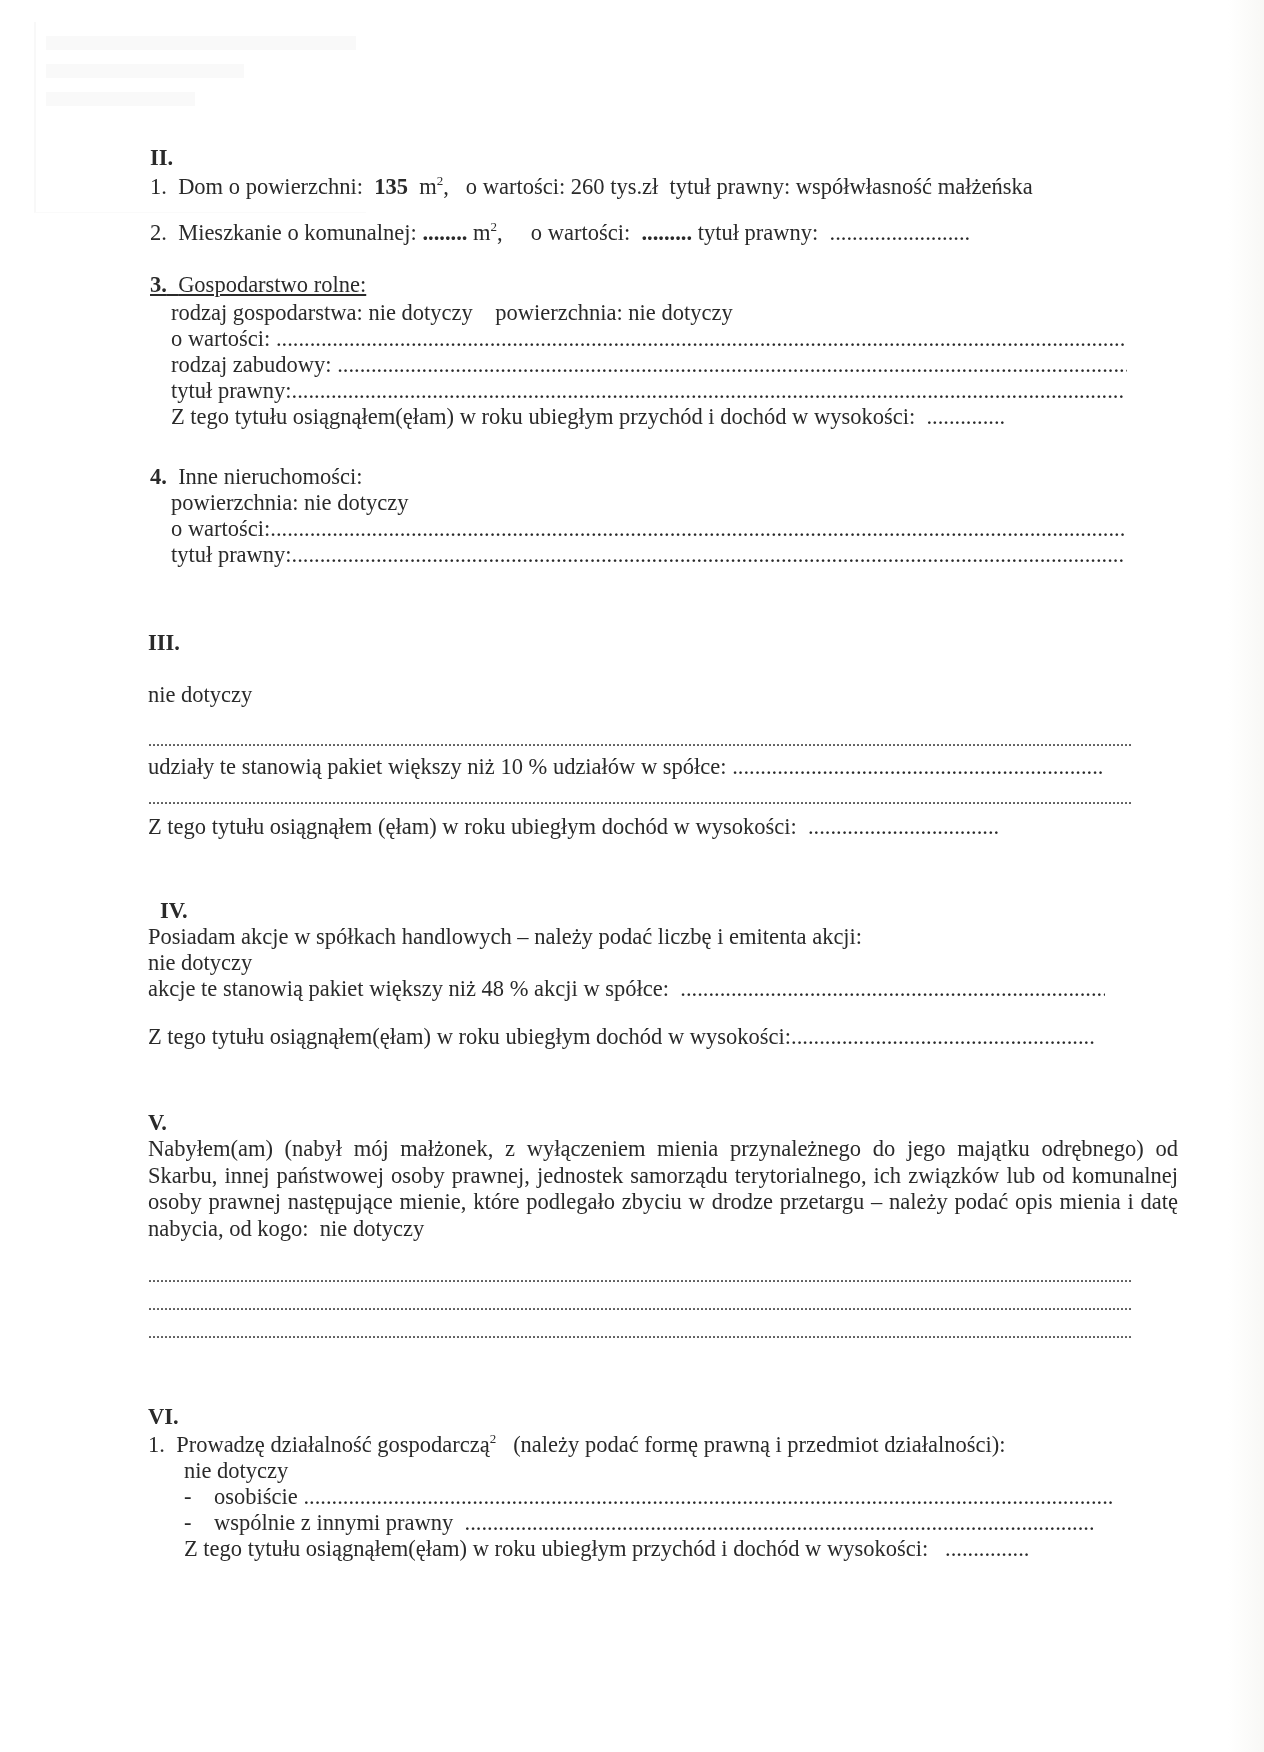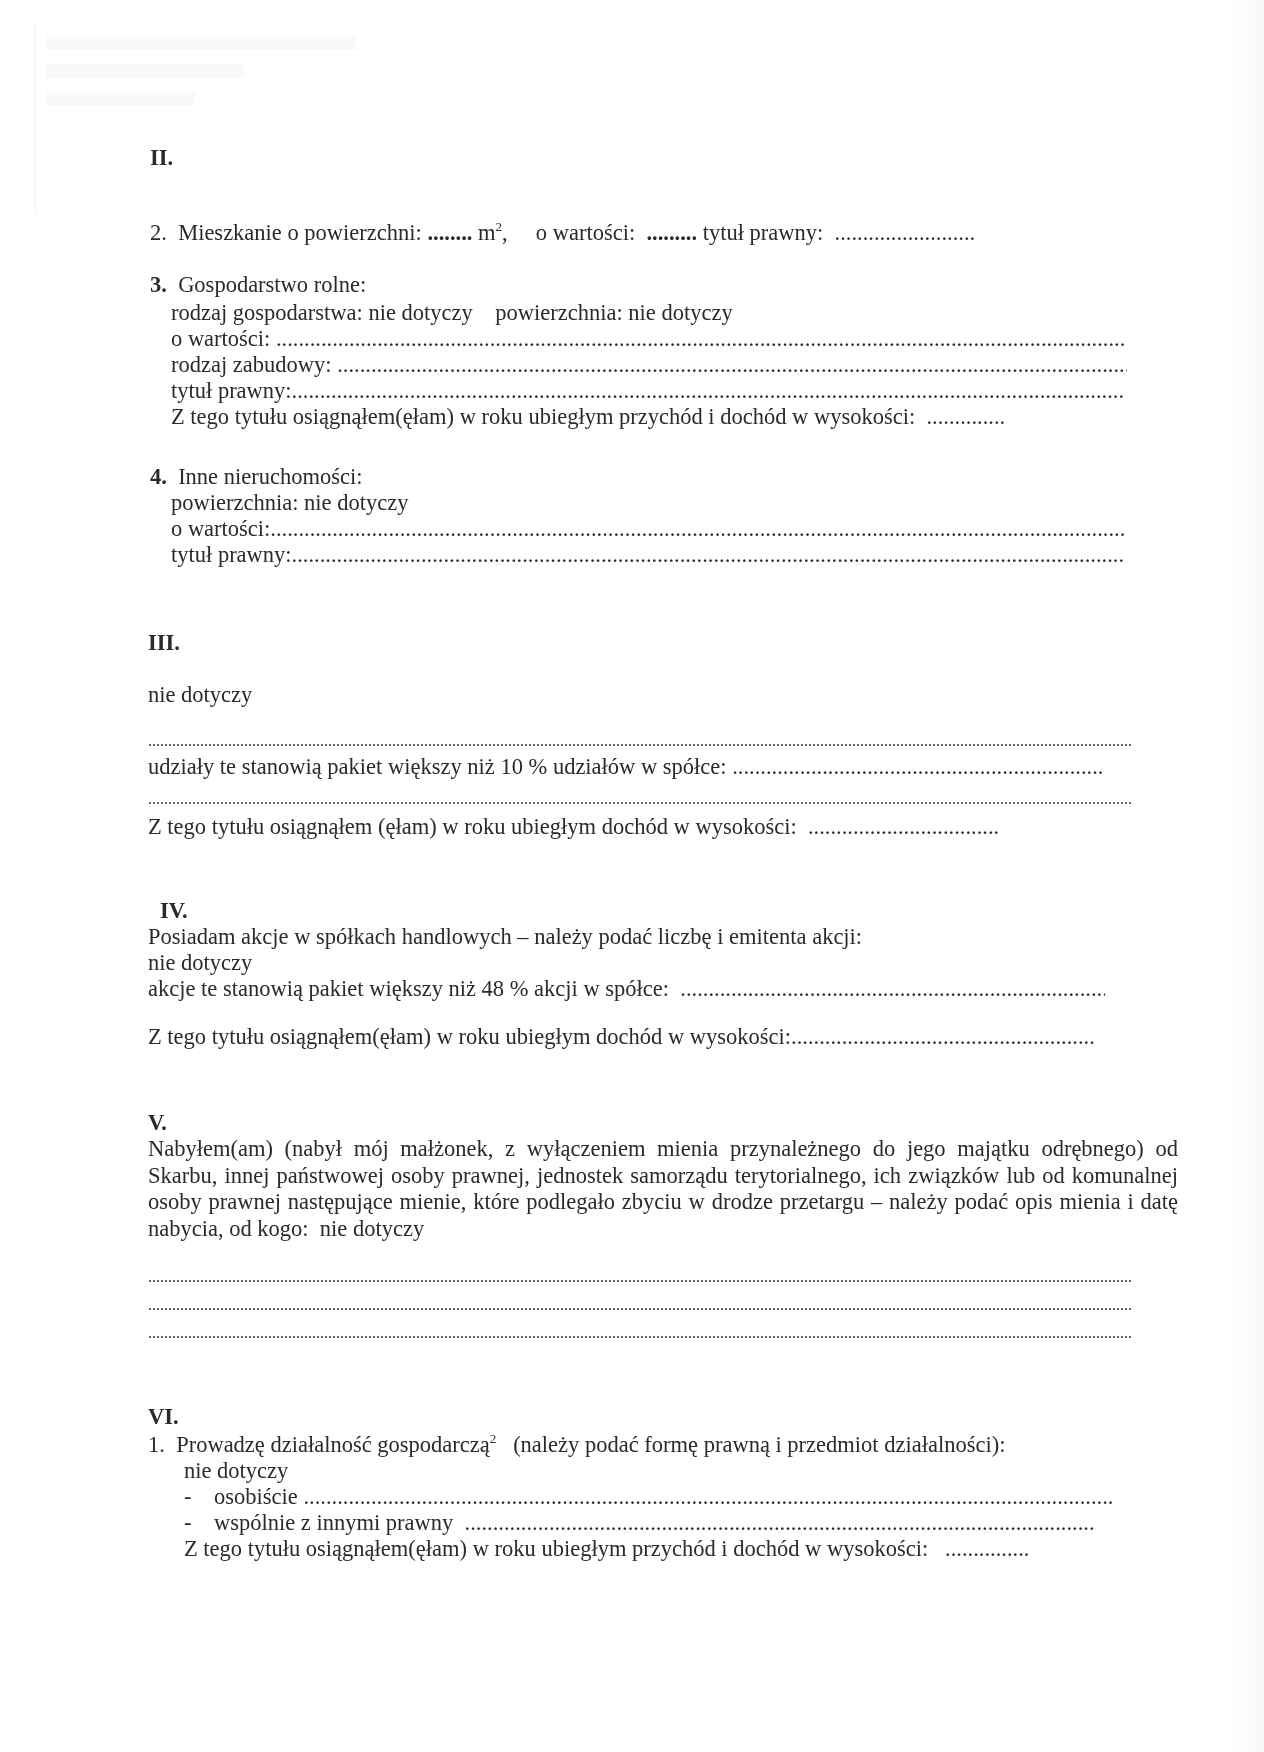--- a/index.html
+++ b/index.html
@@ -28,26 +28,29 @@
 <div class="page">
   <div class="ghost-stamp">
       <div></div>
       <div style="width:60%"></div>
       <div style="width:45%"></div>
     </div>
   <div class="right-edge"></div>
 
   <div class="line b" style="left:150px; top:145px;">II.</div>
 
+  <div class="line" style="left:150px; top:174px;">
+    <span>1.</span>&nbsp;&nbsp;<span>Dom o powierzchni:</span>&nbsp; <span class="b">135</span>&nbsp; <span>m</span><sup>2</sup><span>,</span>&nbsp;&nbsp; <span>o wartości: 260 tys.zł</span>&nbsp; <span>tytuł prawny: współwłasność małżeńska</span>
+  </div>
 
   <div class="line" style="left:150px; top:220px;">
-    <span>2.</span>&nbsp;&nbsp;<span>Mieszkanie o powierzchni:</span>&nbsp;<span class="b">........</span>&nbsp;<span>m</span><sup>2</sup><span>,</span>&nbsp;&nbsp;&nbsp;&nbsp; <span>o wartości:</span>&nbsp; <span class="b">.........</span>&nbsp;<span>tytuł prawny:</span>&nbsp; <span>.........................</span>
+    <span>2.</span>&nbsp;&nbsp;<span>Mieszkanie o komunalnej:</span>&nbsp;<span class="b">........</span>&nbsp;<span>m</span><sup>2</sup><span>,</span>&nbsp;&nbsp;&nbsp;&nbsp; <span>o wartości:</span>&nbsp; <span class="b">.........</span>&nbsp;<span>tytuł prawny:</span>&nbsp; <span>.........................</span>
   </div>
 
-  <div class="line" style="left:150px; top:272px;">
+  <div class="line" style="left:150px; top:272px;text-decoration:underline;">
     <span class="b">3.</span>&nbsp;&nbsp;<span>Gospodarstwo rolne:</span>
   </div>
   <div class="line" style="left:171px; top:300px;text-align:center;">
     <span>rodzaj gospodarstwa:  nie dotyczy</span>&nbsp;&nbsp;&nbsp; <span>powierzchnia: nie dotyczy</span>
   </div>
   <div class="line" style="left:171px; top:326px; width:975px;">
     <span>o wartości:</span>&nbsp;<span class="fill" style="width:850px">......................................................................................................................................................................................................................................................</span>
   </div>
   <div class="line" style="left:171px; top:352px; width:975px;">
     <span>rodzaj zabudowy:</span>&nbsp;<span class="fill" style="width:790px">......................................................................................................................................................................................................................................................</span>

